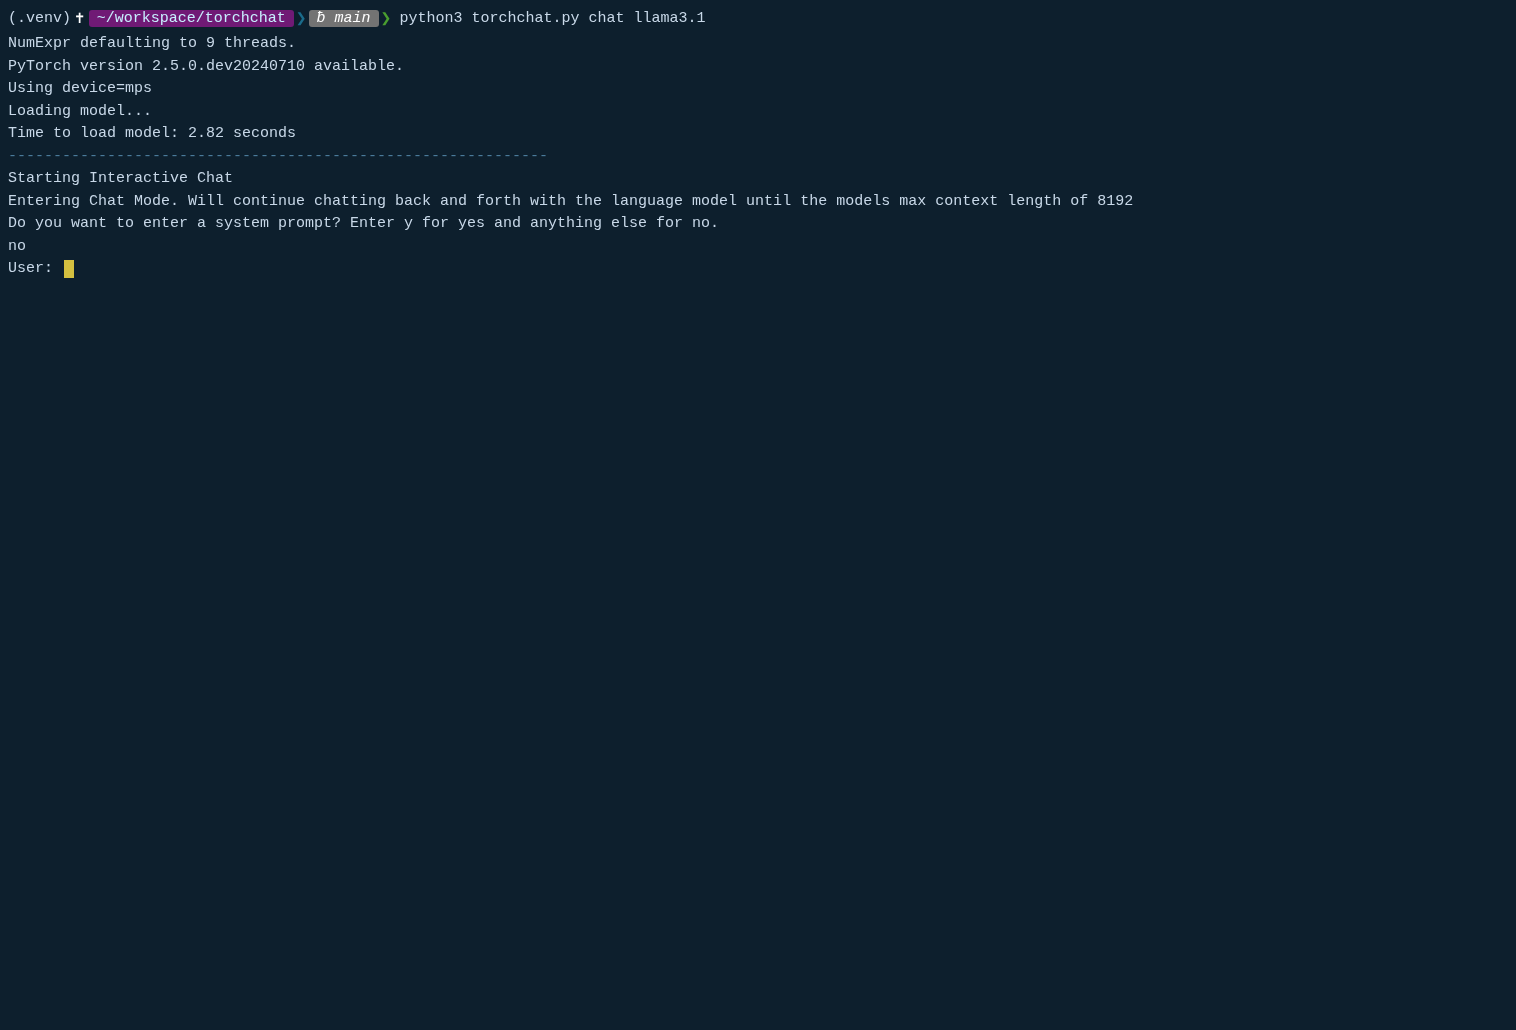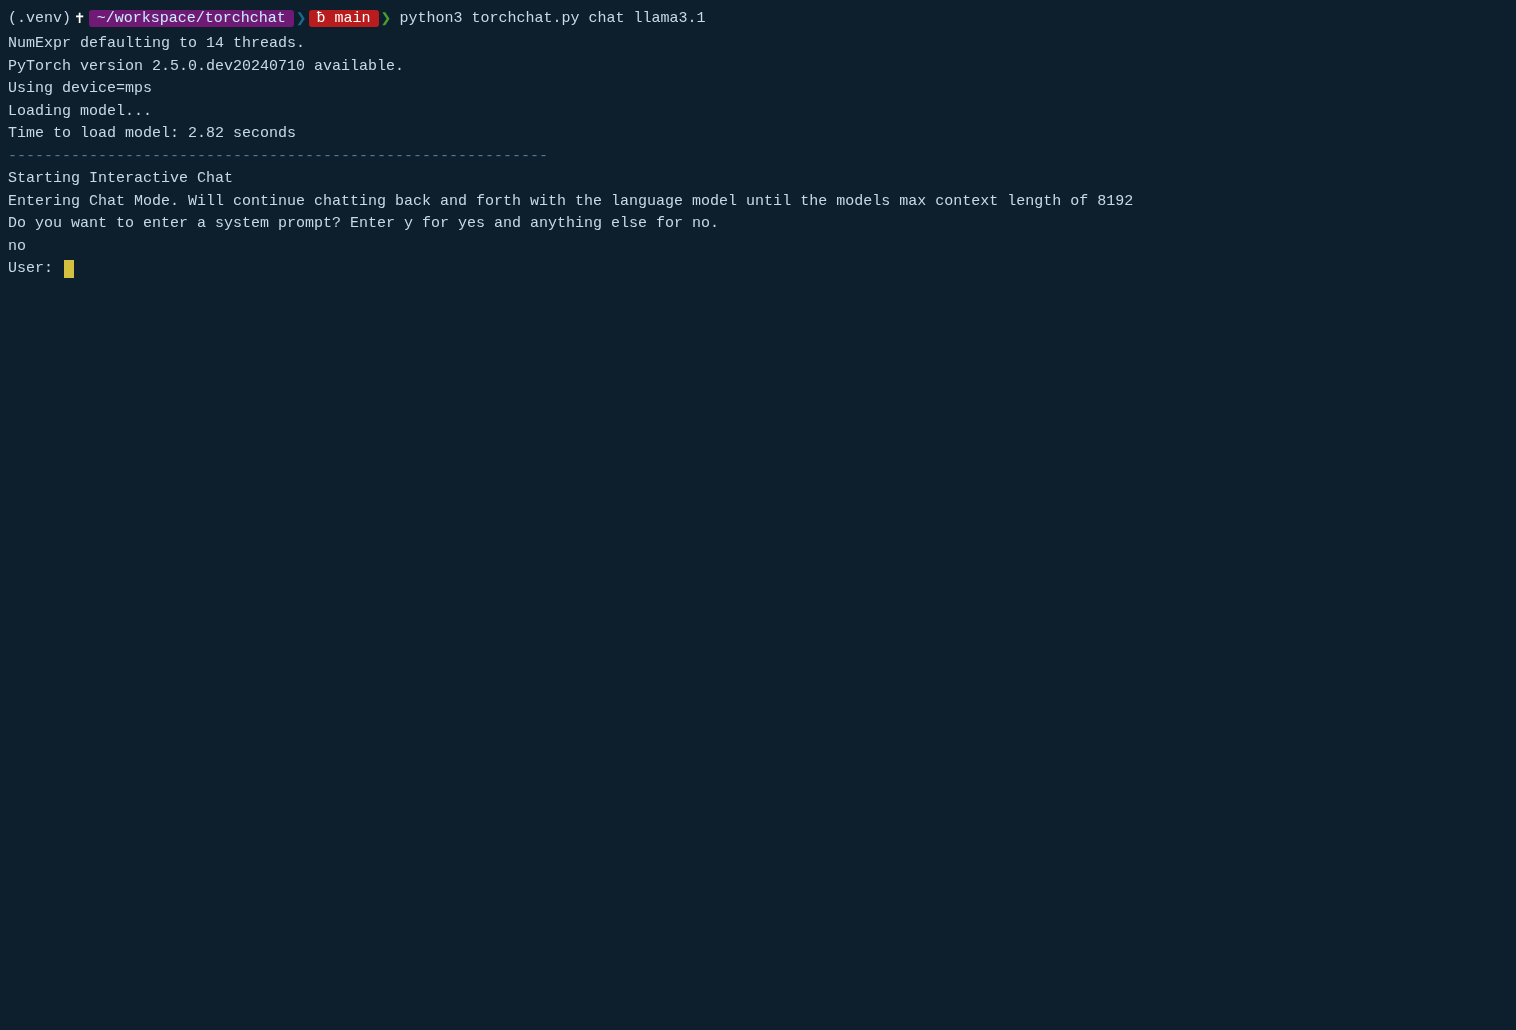--- a/index.html
+++ b/index.html
@@ -51,25 +51,26 @@
       margin-right: 2px;
     }
 
     .prompt-arrow1 {
       color: #1a6b8a;
       font-size: 18px;
       margin-right: 2px;
     }
 
     .prompt-branch {
-      background-color: #b91c1c;
+      background-color: #737373;
       color: #ffffff;
       padding: 0 8px;
       border-radius: 3px;
       margin-right: 2px;
+      font-style: italic;
     }
 
     .prompt-arrow2 {
       color: #4a9e2f;
       font-size: 18px;
       margin-right: 8px;
     }
 
     .prompt-command {
       color: #c8d8e8;
@@ -119,21 +120,21 @@
     <span class="prompt-cross"> ✝ </span>
     <span class="prompt-dir">~/workspace/torchchat</span>
     <span class="prompt-arrow1">❯</span>
     <span class="prompt-branch">
       <span>ƀ </span><span>main</span>
     </span>
     <span class="prompt-arrow2">❯</span>
     <span class="prompt-command">python3 torchchat.py chat llama3.1</span>
   </div>
 
-  <div class="output-line">NumExpr defaulting to 14 threads.</div>
+  <div class="output-line">NumExpr defaulting to 9 threads.</div>
   <div class="output-line">PyTorch version 2.5.0.dev20240710 available.</div>
   <div class="output-line">Using device=mps</div>
   <div class="output-line">Loading model...</div>
   <div class="output-line">Time to load model: 2.82 seconds</div>
   <div class="separator-line">------------------------------------------------------------</div>
   <div class="output-line">Starting Interactive Chat</div>
   <div class="output-line">Entering Chat Mode. Will continue chatting back and forth with the language model until the models max context length of 8192</div>
   <div class="output-line">Do you want to enter a system prompt? Enter y for yes and anything else for no.</div>
   <div class="output-line">no</div>
 

